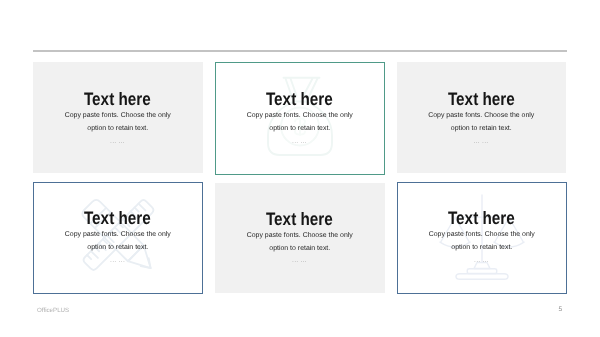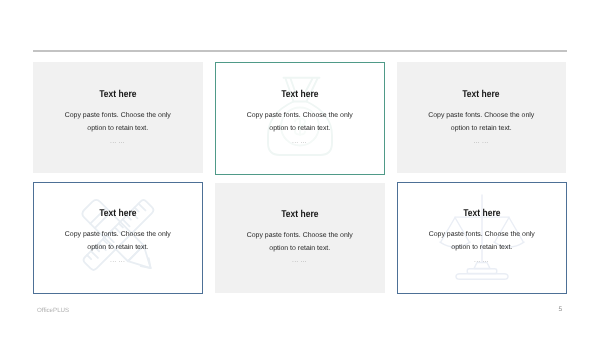--- a/index.html
+++ b/index.html
@@ -6,21 +6,21 @@
   body{width:600px;height:337px;background:#ffffff;font-family:"Liberation Sans",sans-serif;overflow:hidden;
         -webkit-font-smoothing:antialiased;text-rendering:geometricPrecision;}
   .slide{position:relative;width:600px;height:337px;background:#fff;}
   .divider{position:absolute;left:33px;top:50.3px;width:534px;height:1.6px;background:#c3c3c3;}
   .grid{position:absolute;left:33px;top:61.8px;width:534px;}
   .card{position:absolute;box-sizing:border-box;overflow:hidden;}
   .card-plain{background:#f1f1f1;}
   .card-teal{background:#fff;border:1.5px solid #4f9a88;}
   .card-blue{background:#fff;border:1.6px solid #4d7096;}
   .wm{position:absolute;left:50%;top:50%;transform:translate(-50%,-50%);opacity:1;pointer-events:none;}
-  .ctitle{position:absolute;left:0;right:0;top:calc(28.7px + var(--ty, 0px));text-align:center;font-size:10px;font-weight:bold;color:#161616;z-index:2;
+  .ctitle{position:absolute;left:0;right:0;top:calc(28.7px + var(--ty, 0px));text-align:center;font-size:18px;font-weight:bold;color:#161616;z-index:2;
           white-space:nowrap;line-height:1;}
   .ctitle span{display:inline-block;transform:scaleX(0.85) translateZ(0);}
   .cbody{position:absolute;left:50%;top:calc(47.5px + var(--ty, 0px));transform:translateX(-50%) translateZ(0);font-size:6.95px;color:#1f1f1f;text-align:center;
          line-height:13px;z-index:2;width:112px;}
   .cdots{position:absolute;left:0;right:0;top:calc(78px + var(--ty, 0px));text-align:center;font-size:5px;color:#6a6a6a;letter-spacing:.75px;z-index:2;line-height:1;transform:translateZ(0);}
   .footer-left{position:absolute;left:37px;top:306.5px;font-size:6.2px;color:#b0b0b0;letter-spacing:0px;transform:translateZ(0);}
   .footer-right{position:absolute;left:558.5px;top:306px;font-size:6.6px;color:#8e8e8e;transform:translateZ(0);}
 </style>
 </head>
 <body>

